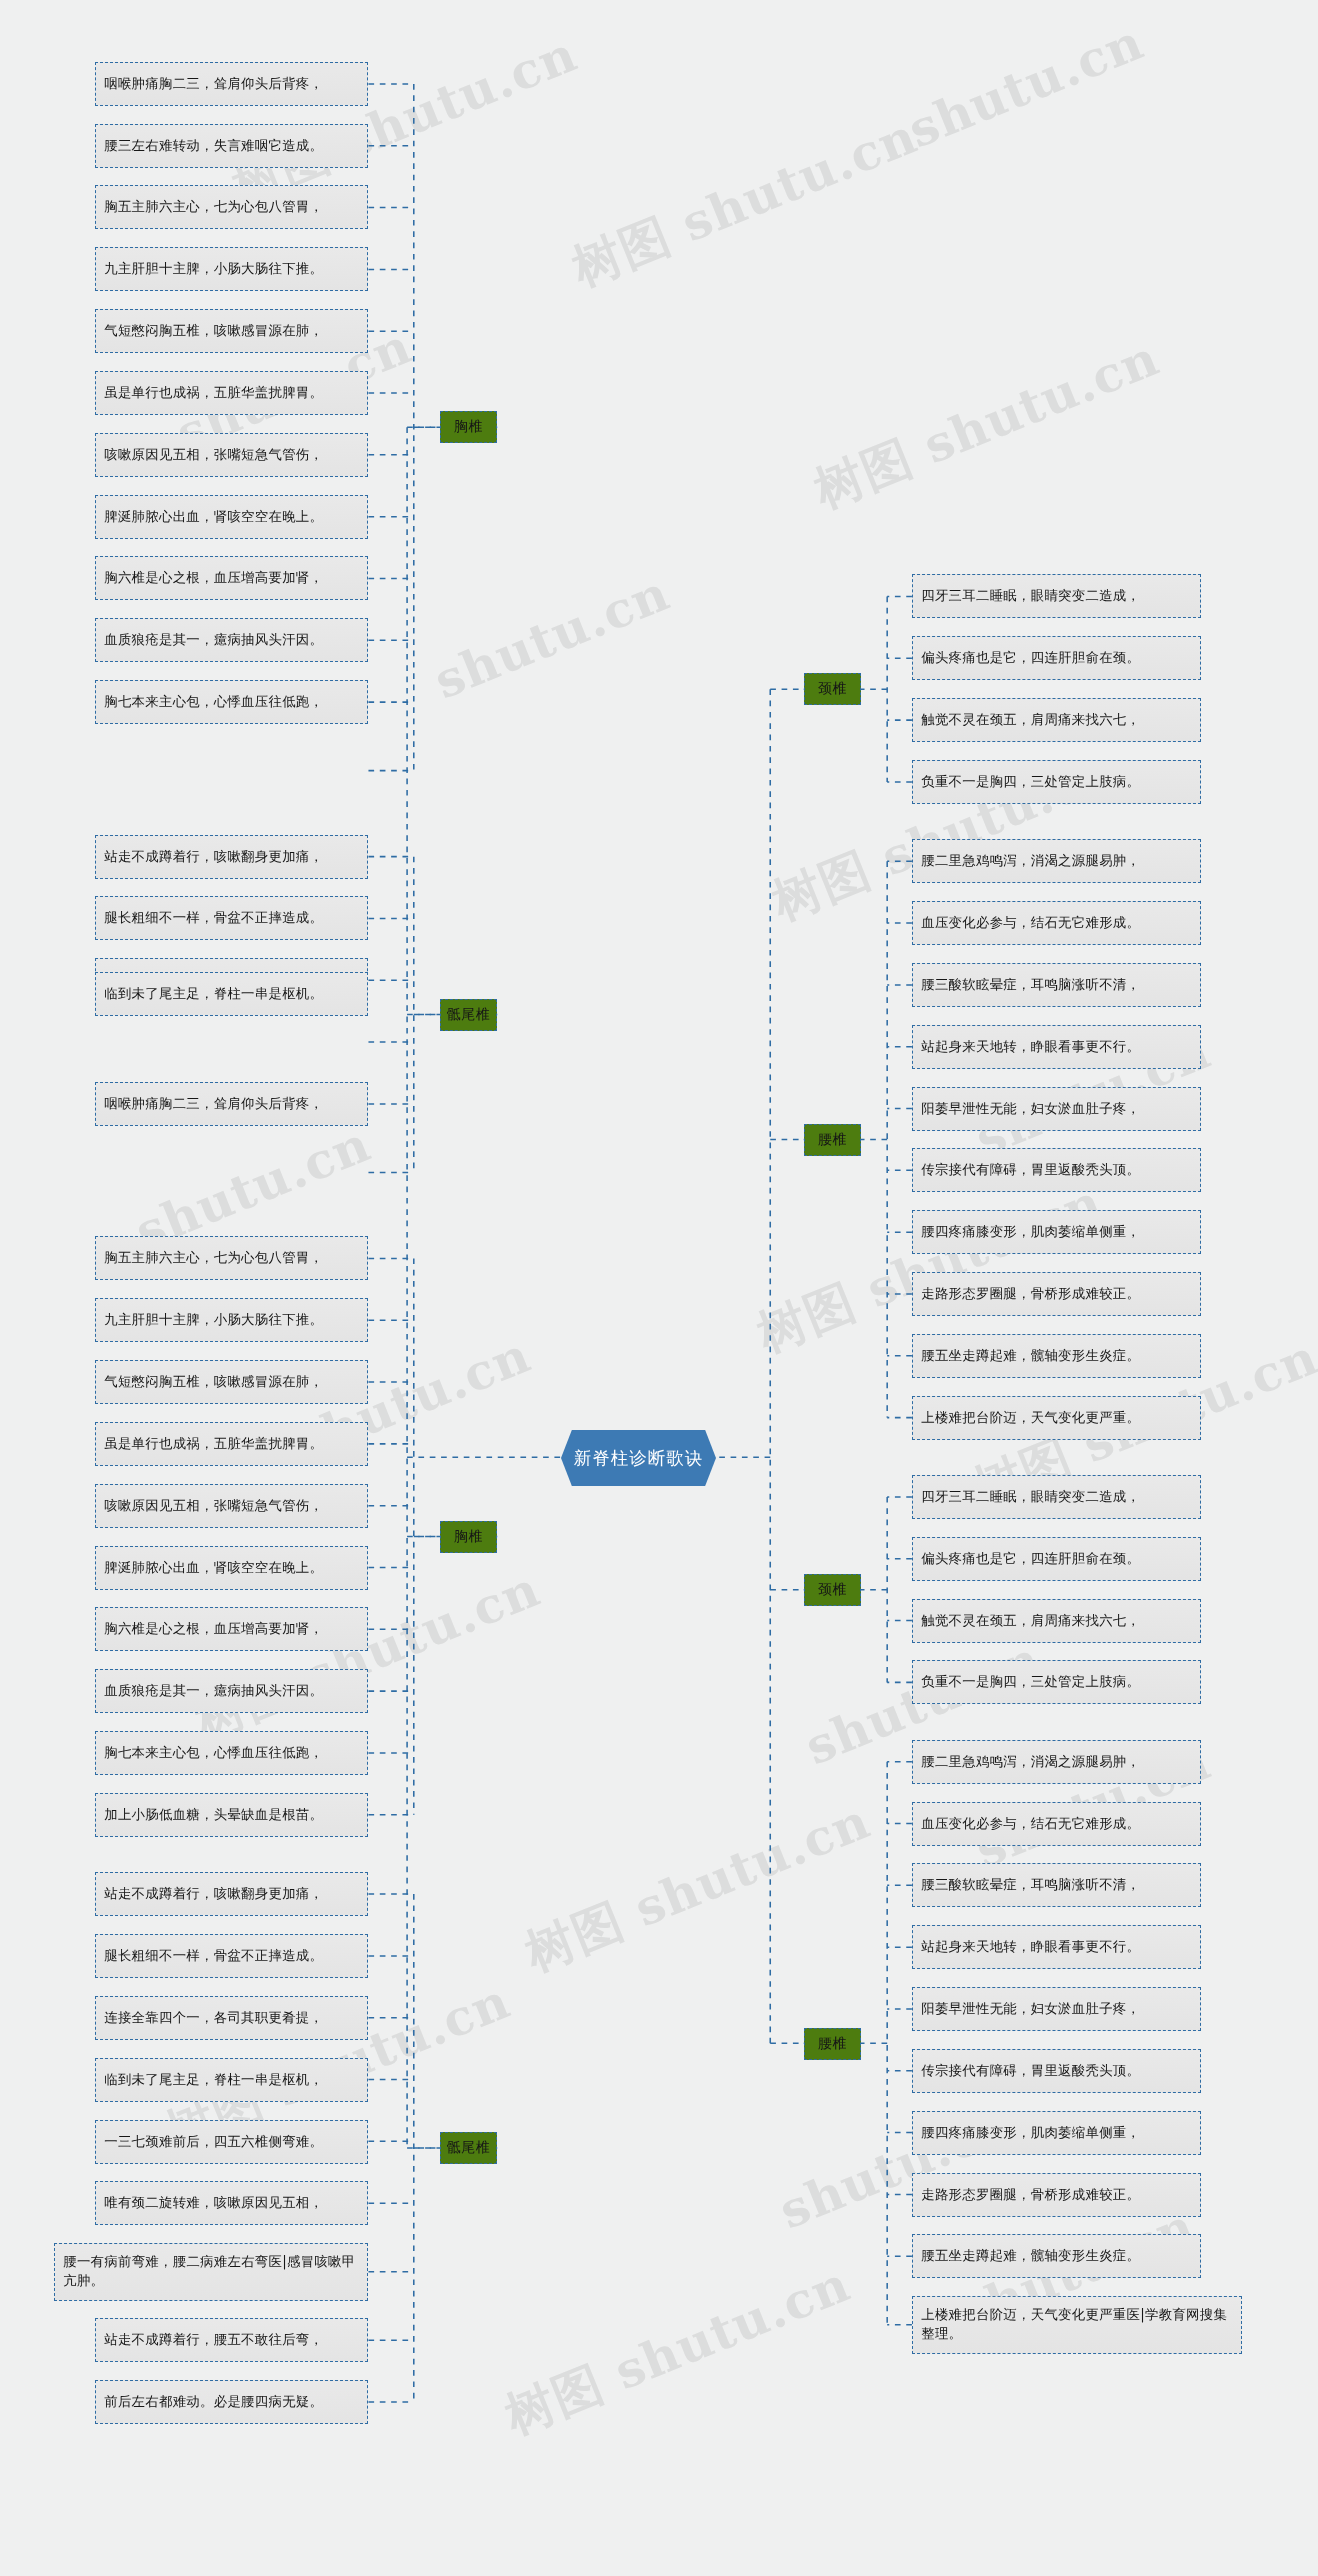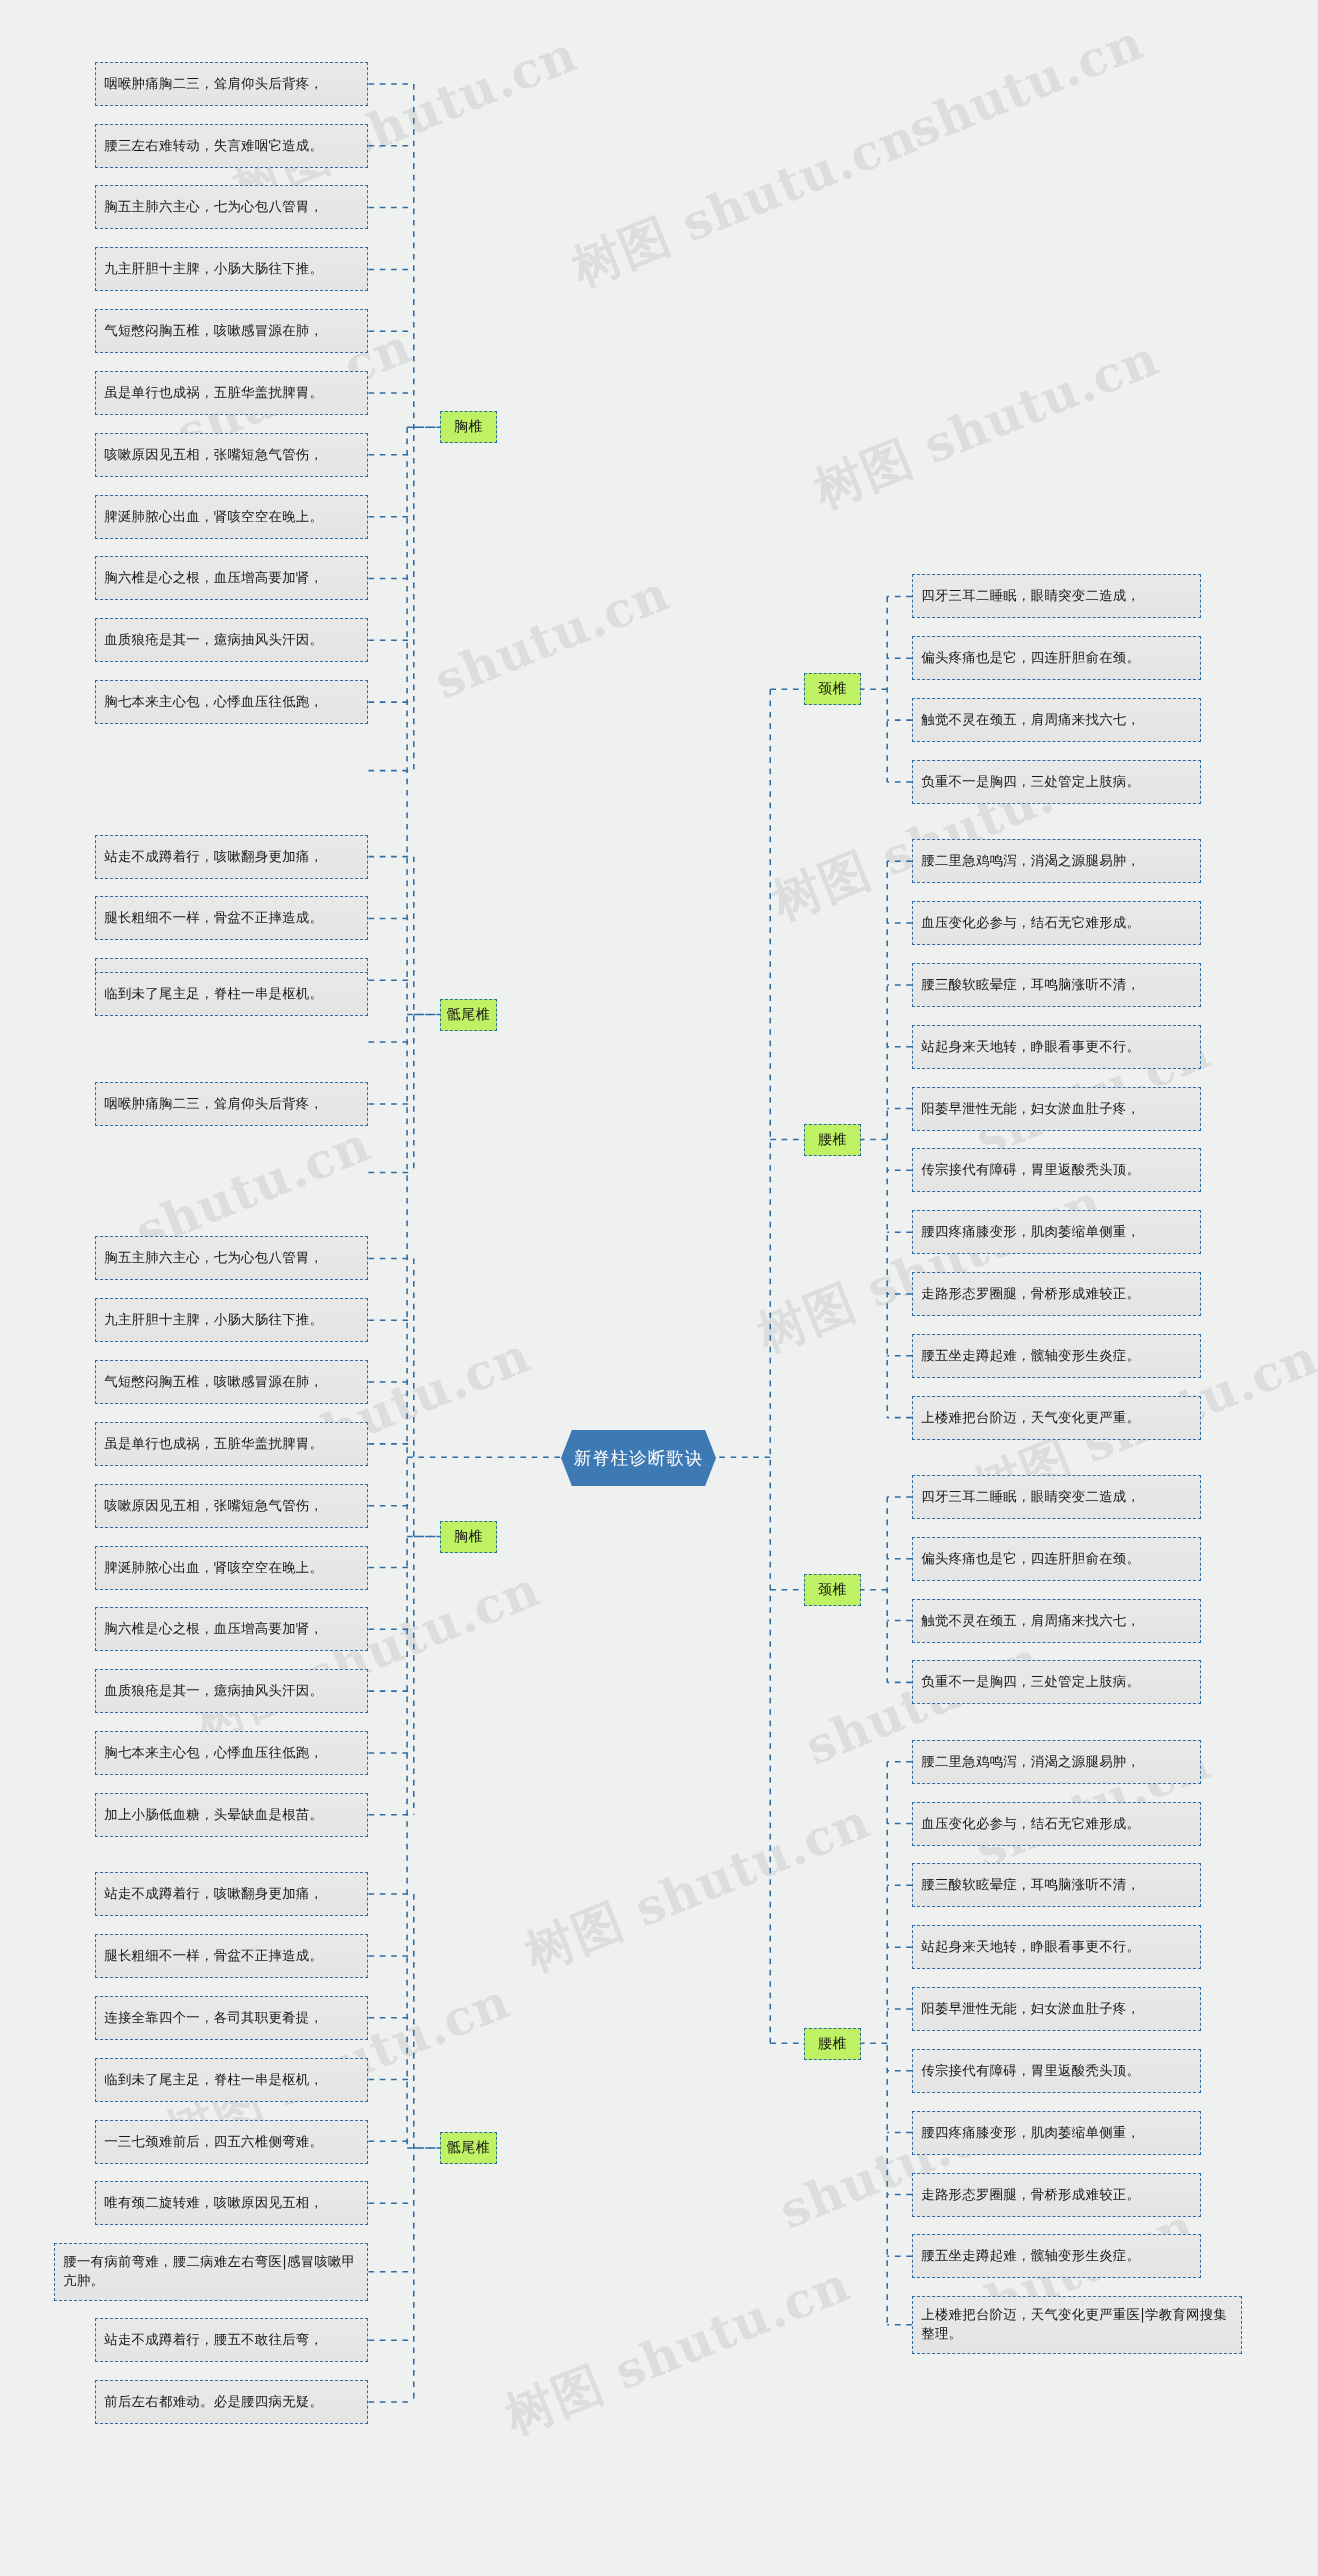--- a/index.html
+++ b/index.html
@@ -62,21 +62,21 @@
     display: flex;
     align-items: center;
     white-space: pre-wrap;
     font-family: "DejaVu Sans", "Liberation Sans", sans-serif;
   }
   .leaf.two-line { line-height: 1.38; }
 
   
   .branch {
     position: absolute;
-    background: #bef264;
+    background: #4d7c0f;
     border: 1.5px dashed #2e6ca4;
     color: #161616;
     font-size: 14px;
     letter-spacing: 0.5px;
     display: flex;
     align-items: center;
     justify-content: center;
     text-align: center;
   }
 

